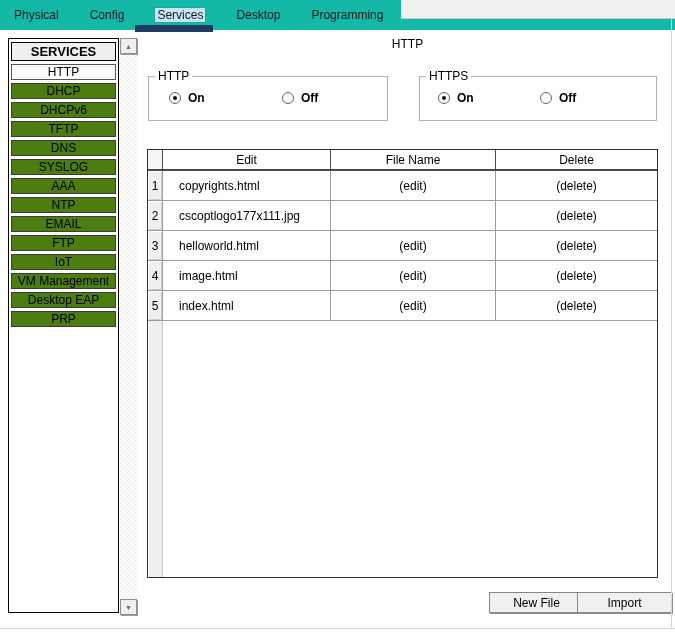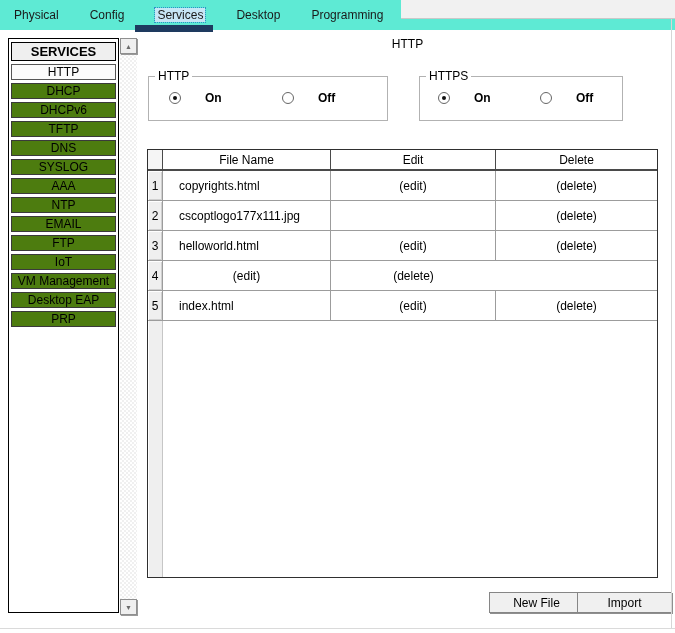--- a/index.html
+++ b/index.html
@@ -1,20 +1,20 @@
 <!DOCTYPE html>
 <html><head>
 <meta charset="utf-8">
 <style>
   * { box-sizing: border-box; margin: 0; padding: 0; }
   html, body { width: 675px; height: 633px; background: #ffffff; overflow: hidden;
     font-family: "Liberation Sans", sans-serif; font-size: 12px; color: #000; }
 
   
-  .tabbar { position: absolute; left: 0; top: 0; width: 675px; height: 30px; background: #5eead4;
+  .tabbar { position: absolute; left: 0; top: 0; width: 675px; height: 30px; background: #14b8a6;
     display: flex; align-items: flex-start; padding: 7px 0 0 8px; gap: 19px; }
   .tab { position: relative; padding: 1px 6px 2px 6px; cursor: default; white-space: nowrap; }
   .tab-label { color: #1a1a1a; }
   .tab.active .tab-label { background: #c7e6f6; outline: 1px dotted #2e8fc7; padding: 0 2px; }
   .tab.active::after { content: ""; position: absolute; left: -14px; right: -2px; bottom: -8px;
     height: 7px; background: #1e3a5f; }
   .tab-filler { position: absolute; left: 401px; top: 0; right: 0; height: 19px;
     background: #f1f1f1; border-bottom: 1px solid #c9c9c9; }
 
   
@@ -36,23 +36,23 @@
     justify-content: center; }
   .scroll-btn.up { top: 0; }
   .scroll-btn.down { bottom: 1px; }
   .arrow { font-size: 7px; color: #6b6b6b; line-height: 1; }
 
   
   .main-title { position: absolute; left: 145px; right: 5px; top: 37px; text-align: center; }
 
   .groupbox { position: absolute; top: 76px; height: 45px; border: 1px solid #b2b2b2; background: #fff; }
   .gb-http  { left: 148px; width: 240px; }
-  .gb-https { left: 419px; width: 204px; }
+  .gb-https { left: 419px; width: 238px; }
   .gb-label { position: absolute; top: -8px; left: 6px; background: #fff; padding: 0 3px; }
-  .radio { position: absolute; top: 14px; display: flex; align-items: center; gap: 24px; cursor: default; }
+  .radio { position: absolute; top: 14px; display: flex; align-items: center; gap: 7px; cursor: default; }
   .gb-http  .r-on  { left: 20px; }  .gb-http  .r-off { left: 133px; }
   .gb-https .r-on  { left: 18px; }  .gb-https .r-off { left: 120px; }
   .rb { width: 12px; height: 12px; border: 1px solid #666; border-radius: 50%; background: #fff;
     position: relative; flex: 0 0 auto; }
   .rb.checked::after { content: ""; position: absolute; left: 3px; top: 3px; width: 4px; height: 4px;
     border-radius: 50%; background: #111; }
   .rlabel { font-weight: bold; }
 
   .fm-label { position: absolute; left: 148px; top: 152px; }
 
@@ -148,22 +148,22 @@
     <span class="rb"></span>
     <span class="rlabel">Off</span>
   </div>
 </div>
 
 <div class="fm-label">File Manager</div>
 
 <div class="filetable">
   <div class="trow thead">
     <div class="tc corner"></div>
+    <div class="tc">Edit</div>
     <div class="tc">File Name</div>
-    <div class="tc">Edit</div>
     <div class="tc last">Delete</div>
   </div>
 
   <div class="trow data">
     <div class="tc num">1</div>
     <div class="tc fname">copyrights.html</div>
     <div class="tc">(edit)</div>
     <div class="tc last">(delete)</div>
   </div>
   <div class="trow data">
@@ -173,20 +173,21 @@
     <div class="tc last">(delete)</div>
   </div>
   <div class="trow data">
     <div class="tc num">3</div>
     <div class="tc fname">helloworld.html</div>
     <div class="tc">(edit)</div>
     <div class="tc last">(delete)</div>
   </div>
   <div class="trow data">
     <div class="tc num">4</div>
+    <div class="tc fname">image.html</div>
     <div class="tc">(edit)</div>
     <div class="tc last">(delete)</div>
   </div>
   <div class="trow data">
     <div class="tc num">5</div>
     <div class="tc fname">index.html</div>
     <div class="tc">(edit)</div>
     <div class="tc last">(delete)</div>
   </div>
 

